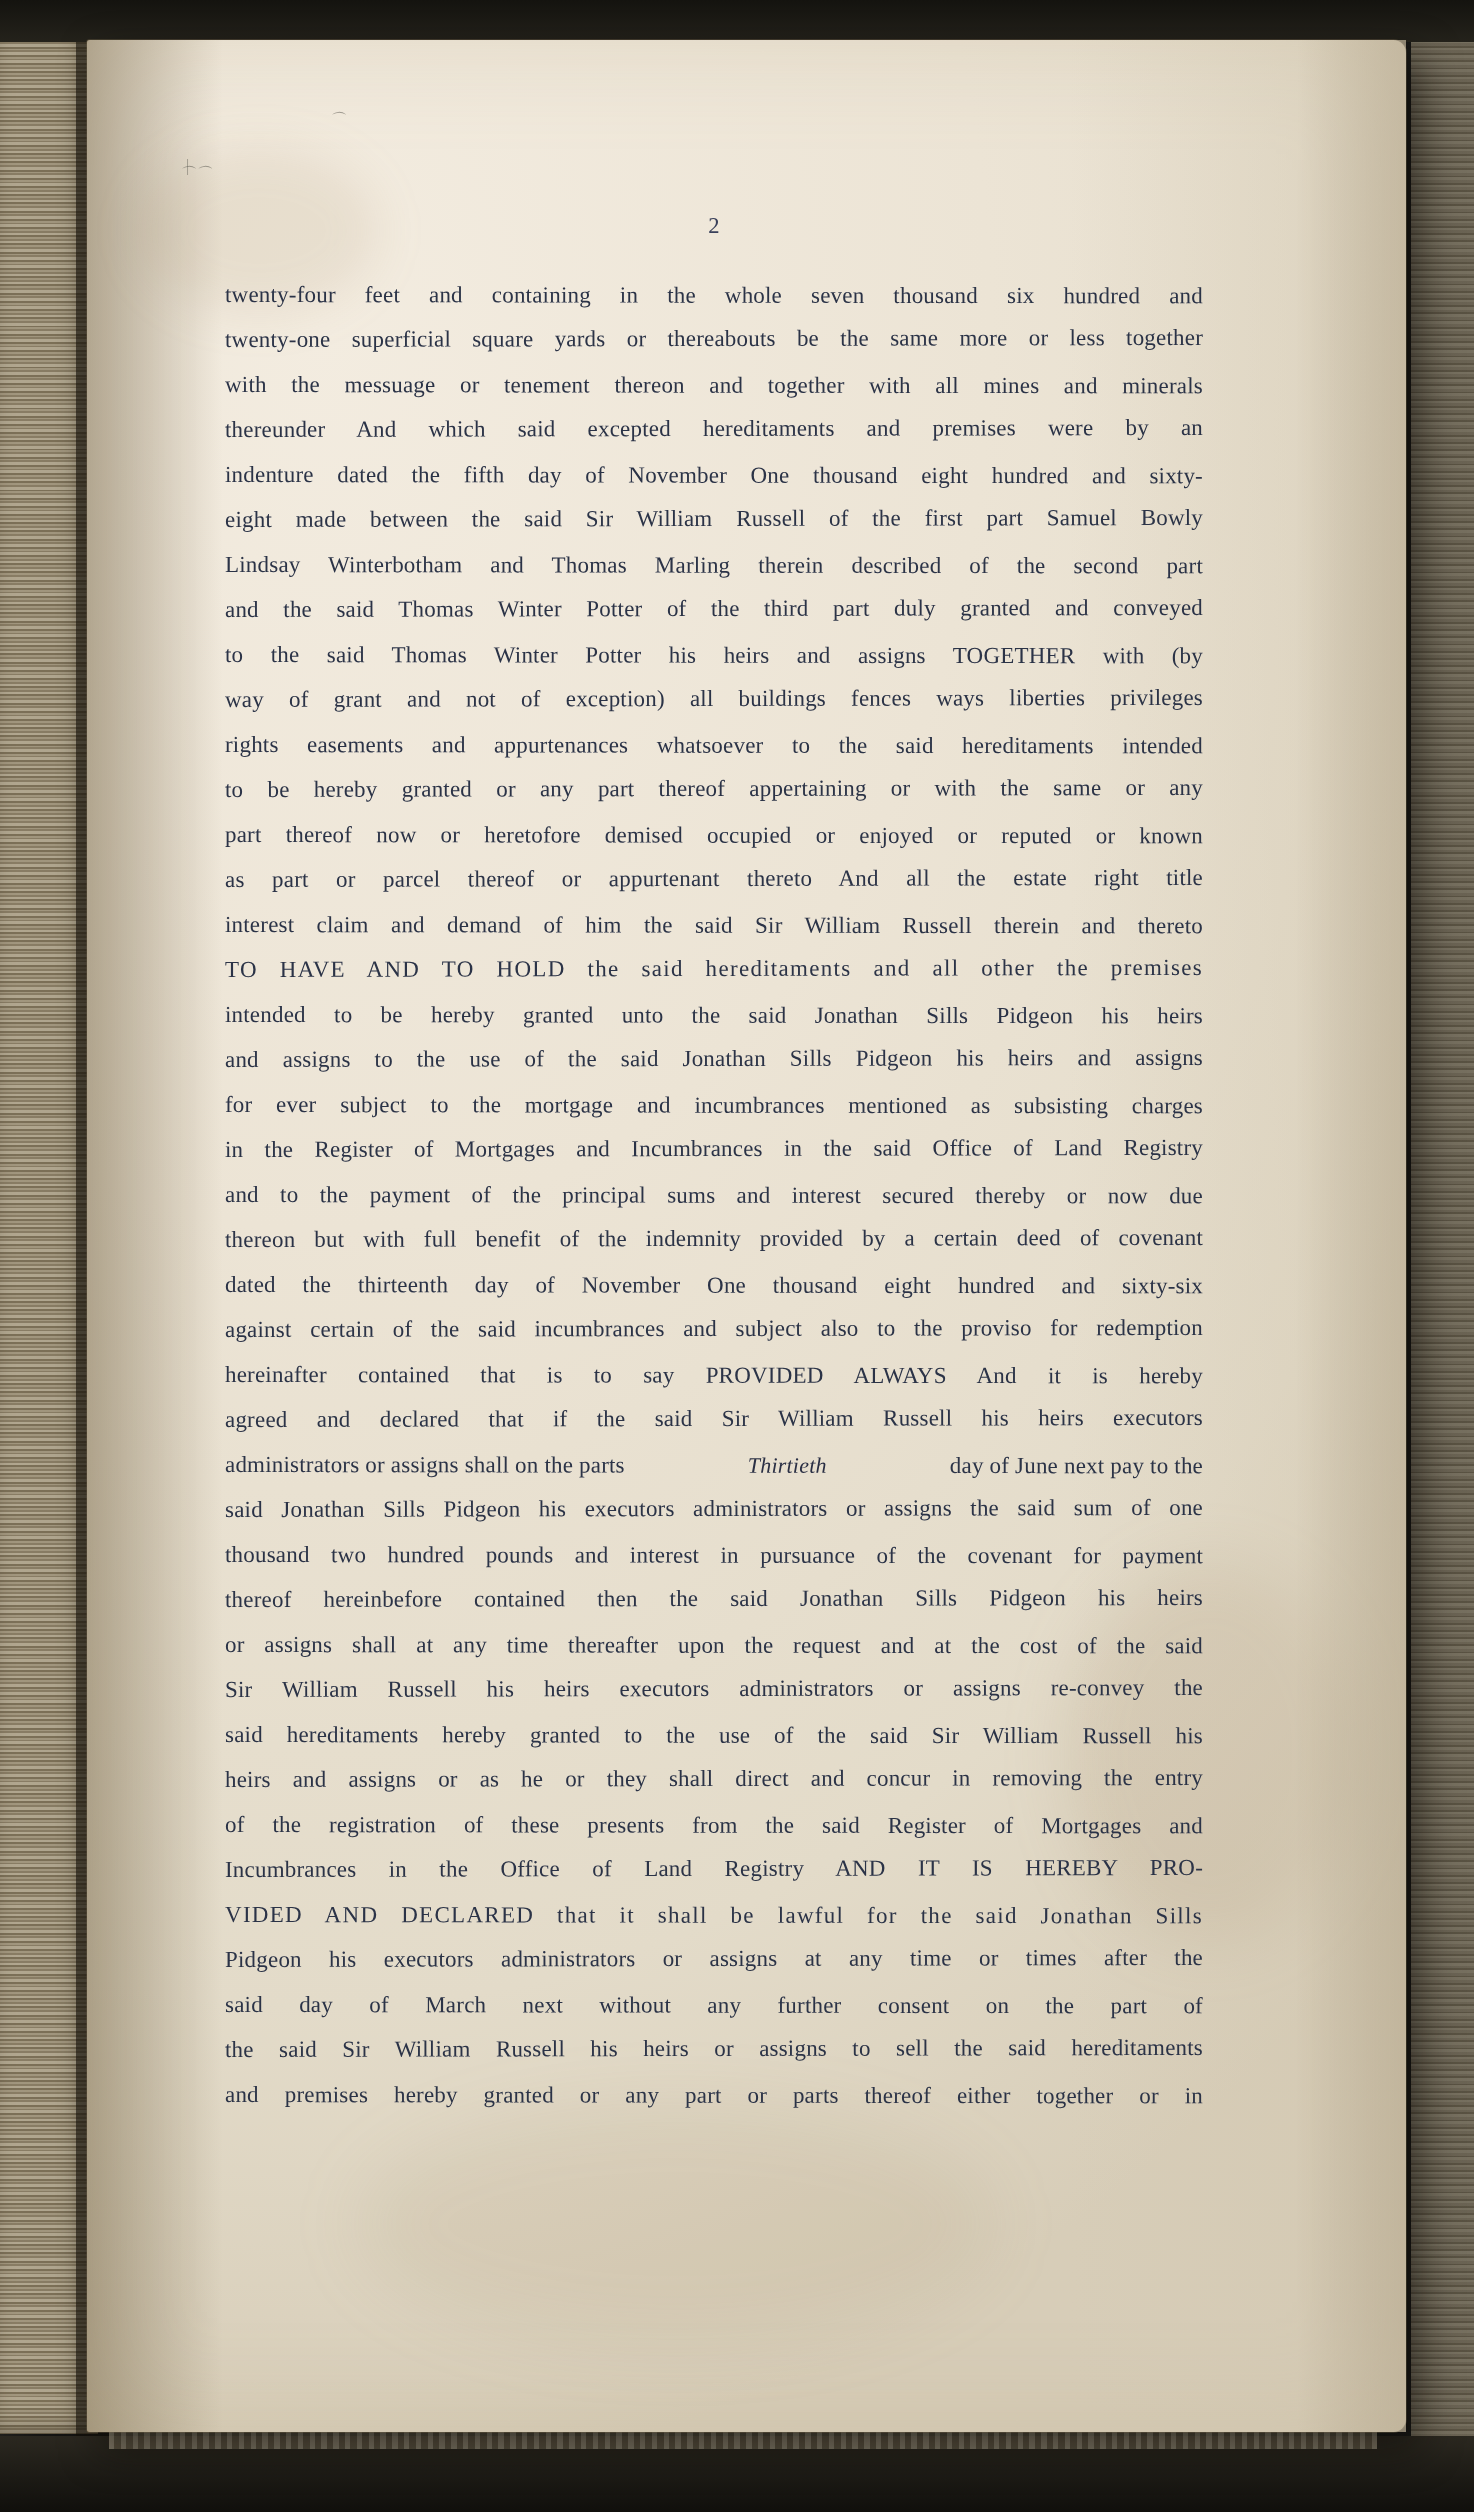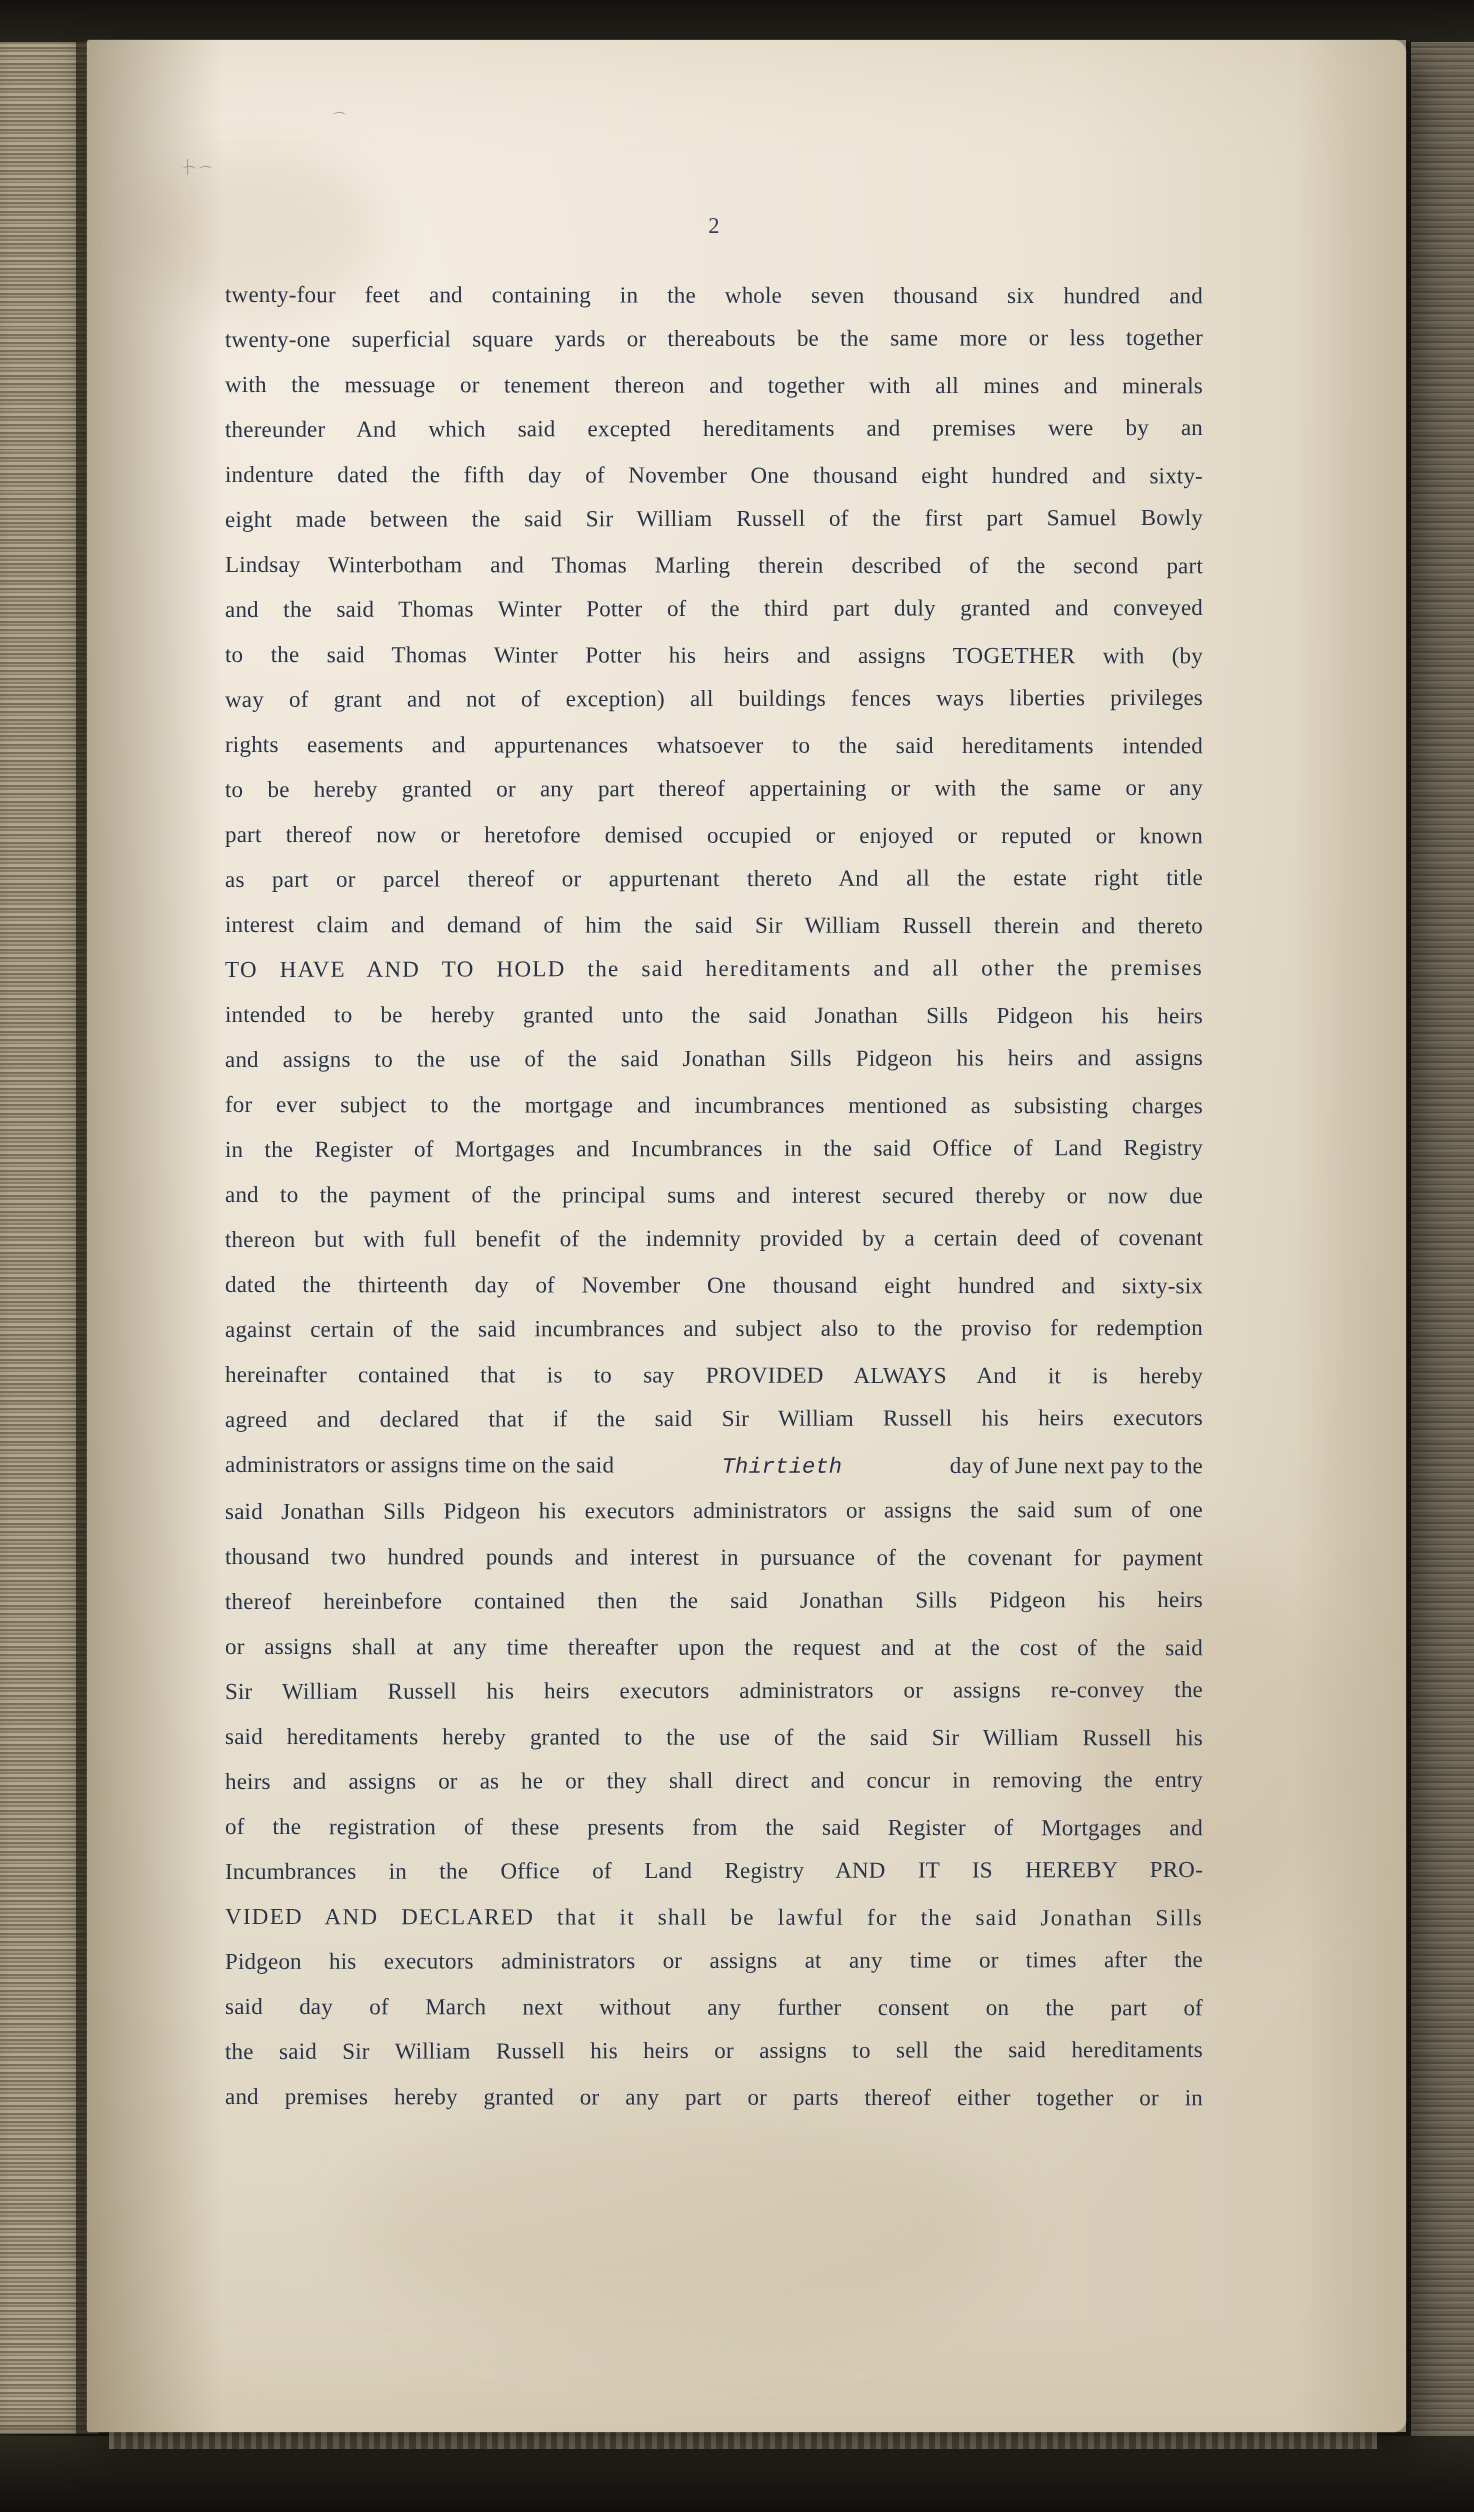--- a/index.html
+++ b/index.html
@@ -158,21 +158,21 @@
     text-align-last: justify;
     transform-origin: left center;
   }
   .ln > span { display: inline-block; }
   
   .ln:nth-child(odd)  { transform: rotate(-0.12deg); }
   .ln:nth-child(even) { transform: rotate(0.08deg); }
 
   .caps { letter-spacing: 1.3px; }
   .ins {
-    font-family: Liberation Mono, monospace;
+    font-family: Liberation Serif, serif;
     font-style: italic;
     font-size: 22px;
     color: #2a2f44;
     border-bottom: 0;
     text-decoration: none;
   }
 
   
   .ink-fade {
     position: absolute;
@@ -244,21 +244,21 @@
     <span class="ln">for ever subject to the mortgage and incumbrances mentioned as subsisting charges</span>
     <span class="ln">in the Register of Mortgages and Incumbrances in the said Office of Land Registry</span>
     <span class="ln">and to the payment of the principal sums and interest secured thereby or now due</span>
     <span class="ln">thereon but with full benefit of the indemnity provided by a certain deed of covenant</span>
     <span class="ln">dated the thirteenth day of November One thousand eight hundred and sixty-six</span>
     <span class="ln">against certain of the said incumbrances and subject also to the proviso for redemption</span>
     <span class="ln">hereinafter contained that is to say   PROVIDED ALWAYS And it is hereby</span>
     <span class="ln">agreed and declared that if the said Sir William Russell his heirs executors</span>
 
     <span class="ln">
-      <span>administrators or assigns time on the said</span>
+      <span>administrators or assigns shall on the parts</span>
       <span class="ins">Thirtieth</span>
       <span>day of June next pay to the</span>
     </span>
 
     <span class="ln">said Jonathan Sills Pidgeon his executors administrators or assigns the said sum of one</span>
     <span class="ln">thousand two hundred pounds and interest in pursuance of the covenant for payment</span>
     <span class="ln">thereof hereinbefore contained then the said Jonathan Sills Pidgeon his heirs</span>
     <span class="ln">or assigns shall at any time thereafter upon the request and at the cost of the said</span>
     <span class="ln">Sir William Russell his heirs executors administrators or assigns re-convey the</span>
     <span class="ln">said hereditaments hereby granted to the use of the said Sir William Russell his</span>

